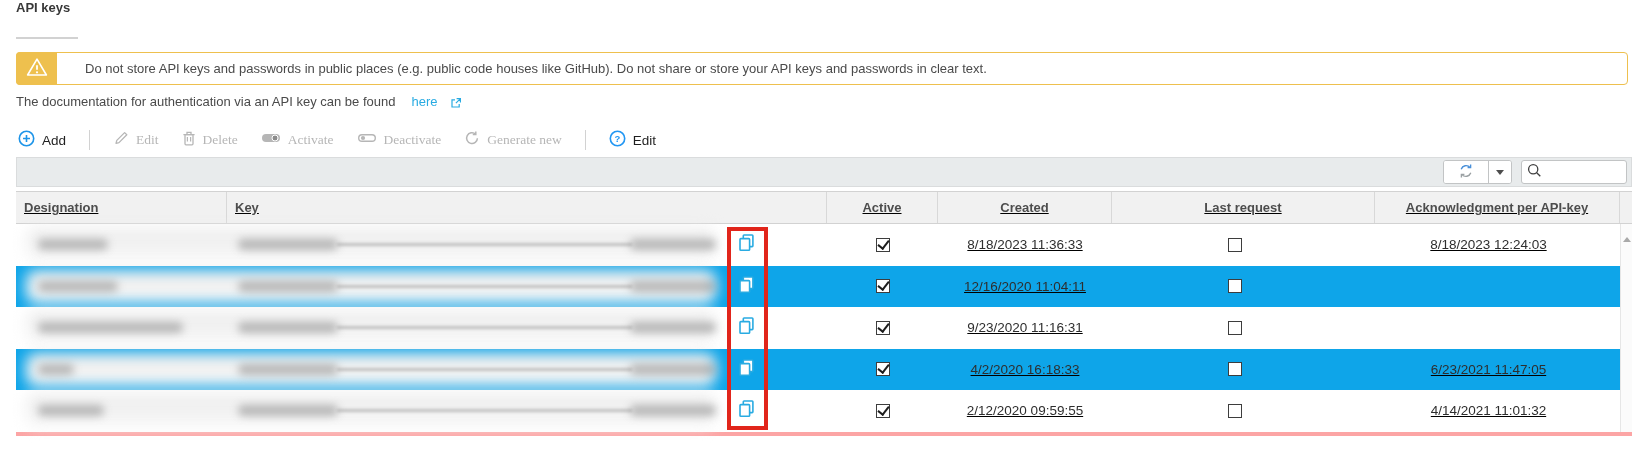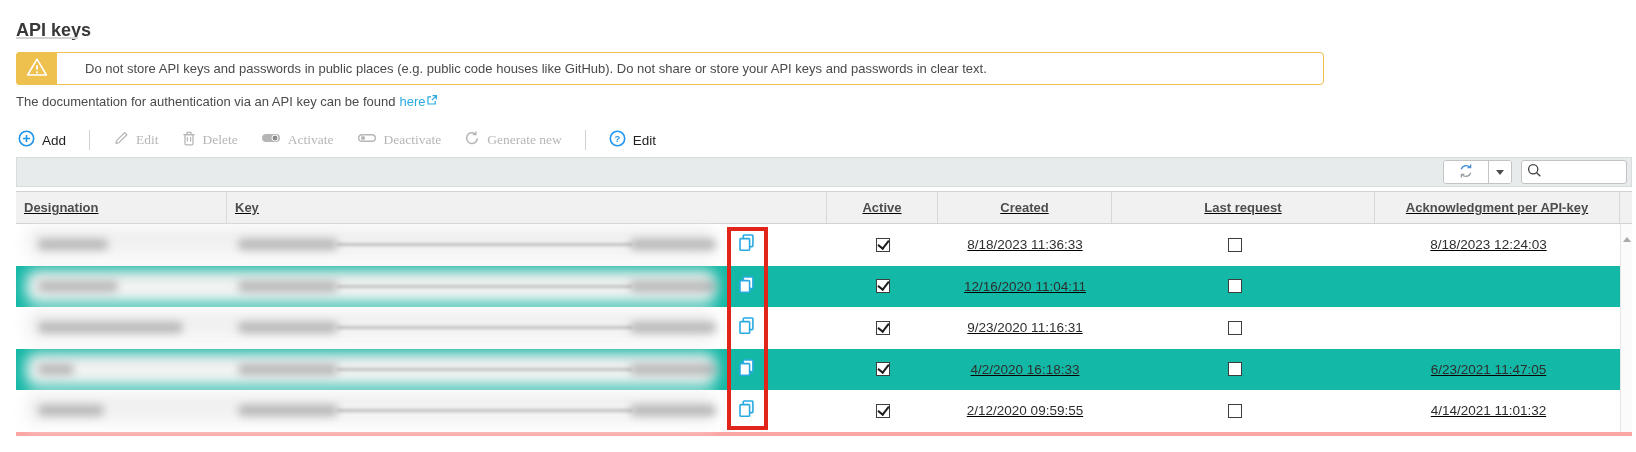--- a/index.html
+++ b/index.html
@@ -1,33 +1,33 @@
 <!DOCTYPE html>
 <html><head>
 <meta charset="utf-8">
 <style>
   * { margin:0; padding:0; box-sizing:border-box; }
   html,body { width:1636px; height:452px; overflow:hidden; background:#fff;
               font-family:"Liberation Sans", sans-serif; }
   .page { position:relative; width:1636px; height:452px; background:#fff; }
 
   
-  .page-title { position:absolute; left:16px; top:20px; font-size:18px; font-weight:bold; color:#383838; }
+  .page-title { position:absolute; left:16px; top:0; font-size:13px; font-weight:bold; color:#383838; }
   .title-underline { position:absolute; left:16px; top:37px; width:62px; height:2px; background:#d2d2d2; }
 
   
-  .warning-banner { position:absolute; left:16px; top:52px; width:1308px; height:33px;
+  .warning-banner { position:absolute; left:16px; top:52px; width:1612px; height:33px;
     border:1px solid #eec04e; border-radius:4px; display:flex; align-items:center; }
   .warning-icon-block { position:absolute; left:-1px; top:-1px; bottom:-1px; width:41px;
     background:#eec04e; border-radius:4px 0 0 4px; display:flex; align-items:center; justify-content:center; }
   .warning-text { margin-left:68px; font-size:13px; color:#4a4a4a; }
 
   
   .doc-line { position:absolute; left:16px; top:94px; font-size:13px; color:#4a4a4a;
-    display:flex; align-items:flex-start; }
+    display:flex; align-items:flex-end;gap:12px; }
   .doc-link { color:#29abe2; text-decoration:none; margin-left:4px; cursor:pointer; }
   .ext-icon { margin-left:1px; display:inline-flex; }
 
   
   .action-toolbar { position:absolute; left:18px; top:127px; height:26px; display:flex; align-items:center; }
   .tb-item { display:flex; align-items:center; gap:7px; font-size:13.5px; margin-right:23px;
     color:#1f1f1f; cursor:pointer; white-space:nowrap; }
   .tb-item.disabled { color:#b6b6b6; cursor:default;font-family:Liberation Serif, serif; }
   .tb-divider { width:1px; height:20px; background:#d2d2d2; margin-right:23px; }
 
@@ -53,21 +53,21 @@
   .hcell { display:flex; align-items:center; border-right:1px solid #d8d8d8; }
   .hcell.left { padding-left:8px; }
   .hcell.center { justify-content:center; }
   .w-designation { width:211px; } .w-key { width:600px; } .w-active { width:111px; }
   .w-created { width:174px; } .w-ack { width:245px; } .w-last { width:263px; }
   .w-stub { width:12px; border-right:none; }
 
   
   .rows-wrap { position:relative; border-bottom:4px solid #fca5a5; }
   .trow { display:flex; height:41.5px; position:relative; background:#fff; }
-  .trow.alt { background:#14b8a6; }
+  .trow.alt { background:#0ea5e9; }
   .trow::before { content:""; position:absolute; left:10px; top:4px; width:690px; height:33px;
     background:linear-gradient(#ececec,#f7f7f7); filter:blur(7px); border-radius:10px; z-index:0; }
   .cell { display:flex; align-items:center; position:relative; z-index:1; }
   .cell.center { justify-content:center; }
   .c-designation { width:211px; } .c-key { width:600px; position:relative; } .c-active { width:111px; }
   .c-created { width:174px; } .c-ack { width:245px; } .c-last { width:263px; }
 
   .blob { background:#8f8f8f; height:11px; border-radius:5px; filter:blur(4px); opacity:.6; display:block; }
   .d-blob { margin-left:22px; }
   .k-blob1 { position:absolute; left:11px; top:15px; width:100px; }

